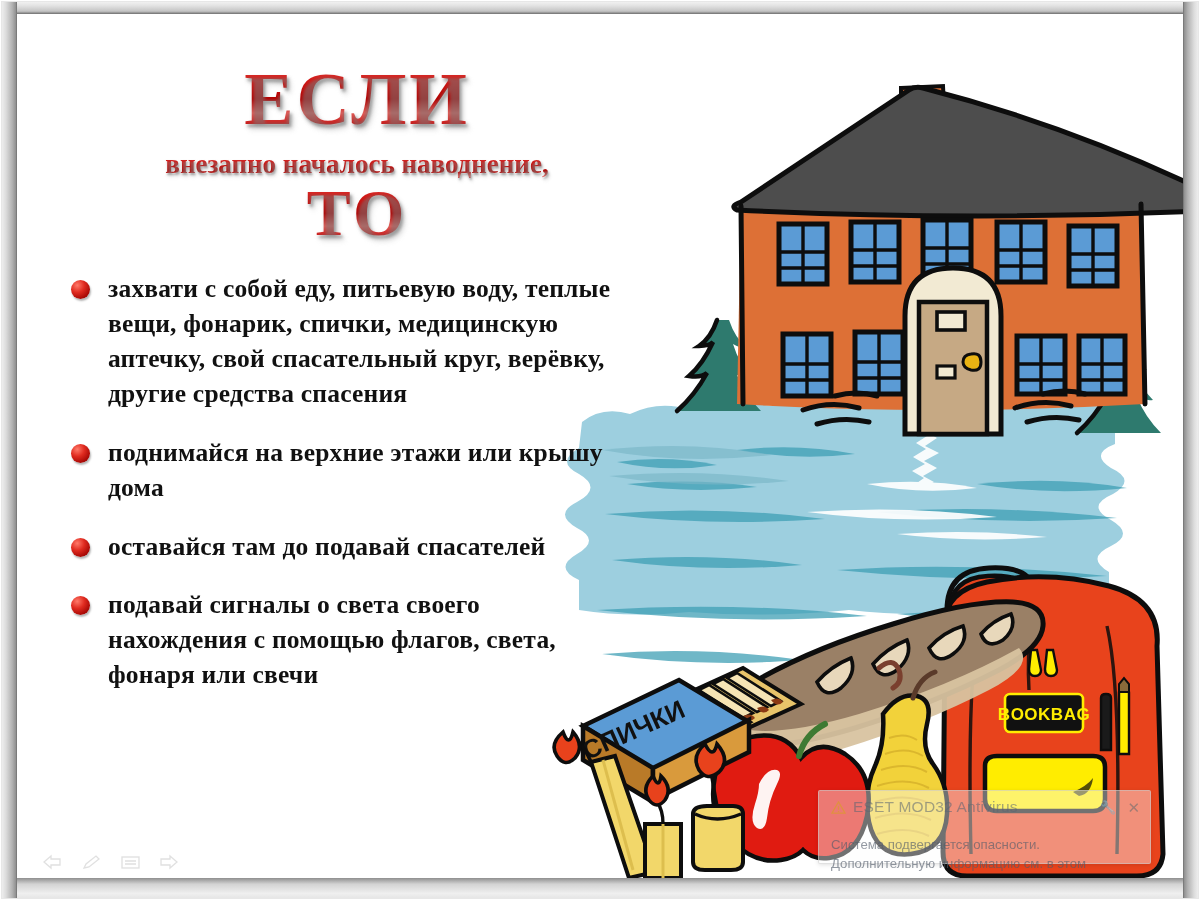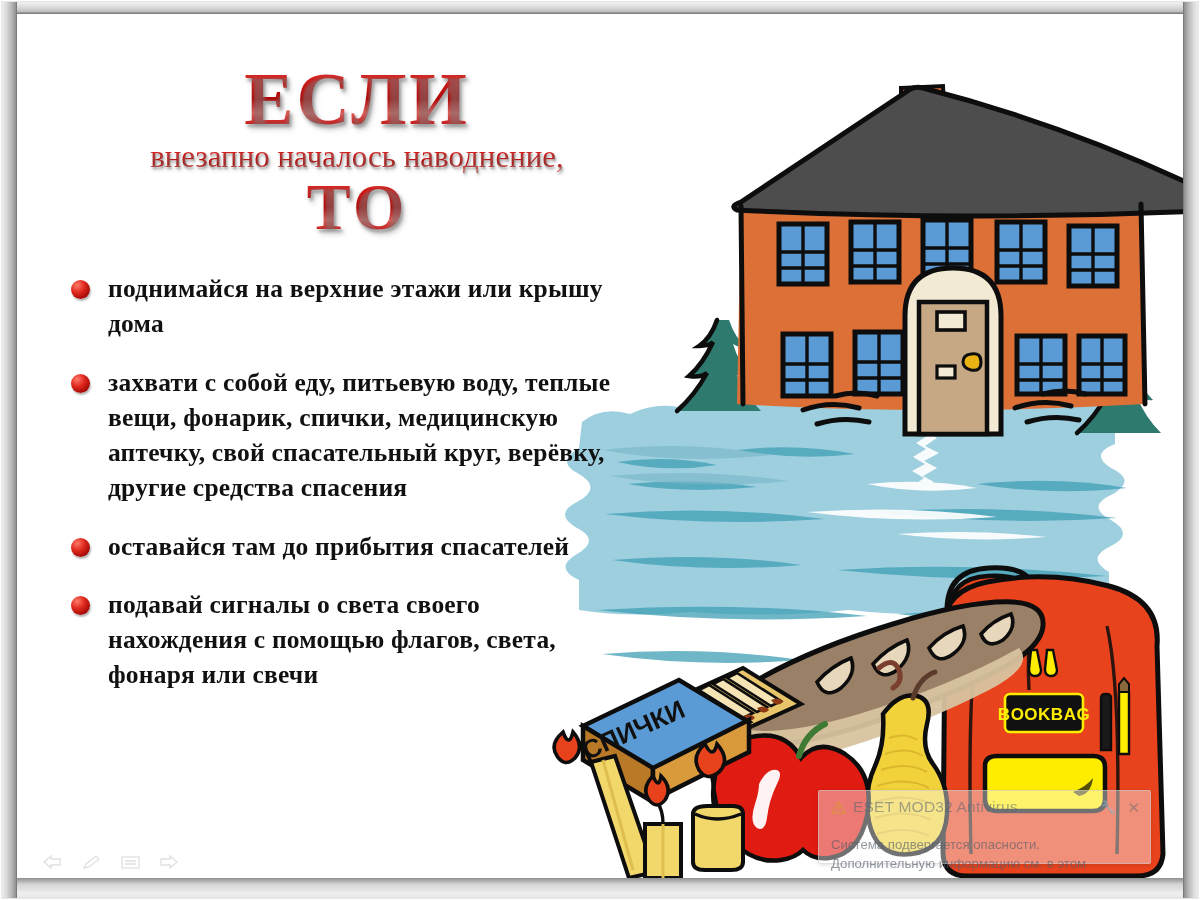--- a/index.html
+++ b/index.html
@@ -43,28 +43,28 @@
     letter-spacing:3px;
     color:#cf1111;
     background:linear-gradient(to bottom,#e34a46 0%,#d31a17 22%,#b30000 50%,#e15c57 70%,#c70d0d 88%,#8e0000 100%);
     -webkit-background-clip:text; background-clip:text;
     -webkit-text-fill-color:transparent;
     text-shadow:2px 3px 3px rgba(120,120,120,.55);
     filter:drop-shadow(2px 3px 2px rgba(130,130,130,.45));
   }
   .t-mid{
     font-family:"Liberation Serif", serif;
-    font-weight:normal; font-size:31px; line-height:1.1;
+    font-weight:bold; font-size:27px; line-height:1.1;
     color:#d01a18; letter-spacing:0px;
     background:linear-gradient(to bottom,#e8504c 0%,#d01a18 40%,#ad0605 70%,#e06a66 88%,#a30000 100%);
     -webkit-background-clip:text; background-clip:text;
     -webkit-text-fill-color:transparent;
     text-shadow:1px 2px 2px rgba(130,130,130,.5);
     filter:drop-shadow(1px 2px 1.5px rgba(140,140,140,.45));
-    margin-top:6px; margin-bottom:2px;
+    margin-top:16px; margin-bottom:2px;
   }
   .t-big.small2{ font-size:66px; }
 
   
   #bullets{ position:absolute; left:38px; top:258px; width:560px; }
   .bullet-row{ display:flex; align-items:flex-start; margin-bottom:24px; }
   .bullet-dot{
     flex:0 0 auto; width:19px; height:19px; border-radius:50%;
     margin:8px 18px 0 16px;
     background:radial-gradient(circle at 33% 28%, #ff7a6a 0%, #e02b20 38%, #aa0a06 72%, #6d0200 100%);
@@ -353,29 +353,29 @@
 
     <div id="title-block">
       <div class="t-big">ЕСЛИ</div>
       <div class="t-mid">внезапно началось наводнение,</div>
       <div class="t-big small2">ТО</div>
     </div>
 
     <div id="bullets">
       <div class="bullet-row">
         <span class="bullet-dot"></span>
+        <span class="bullet-text">захвати с собой еду, питьевую воду, теплые вещи, фонарик, спички, медицинскую аптечку, свой спасательный круг, верёвку, другие средства спасения</span>
+      </div>
+      <div class="bullet-row">
+        <span class="bullet-dot"></span>
         <span class="bullet-text">поднимайся на верхние этажи или крышу дома</span>
       </div>
       <div class="bullet-row">
         <span class="bullet-dot"></span>
-        <span class="bullet-text">захвати с собой еду, питьевую воду, теплые вещи, фонарик, спички, медицинскую аптечку, свой спасательный круг, верёвку, другие средства спасения</span>
-      </div>
-      <div class="bullet-row">
-        <span class="bullet-dot"></span>
-        <span class="bullet-text">оставайся там до прибытия спасателей</span>
+        <span class="bullet-text">оставайся там до подавай спасателей</span>
       </div>
       <div class="bullet-row">
         <span class="bullet-dot"></span>
         <span class="bullet-text">подавай сигналы о света своего нахождения с помощью флагов, света, фонаря или свечи</span>
       </div>
     </div>
 
     <div id="eset-toast">
       <div class="head">
         <span class="warn-ico">

